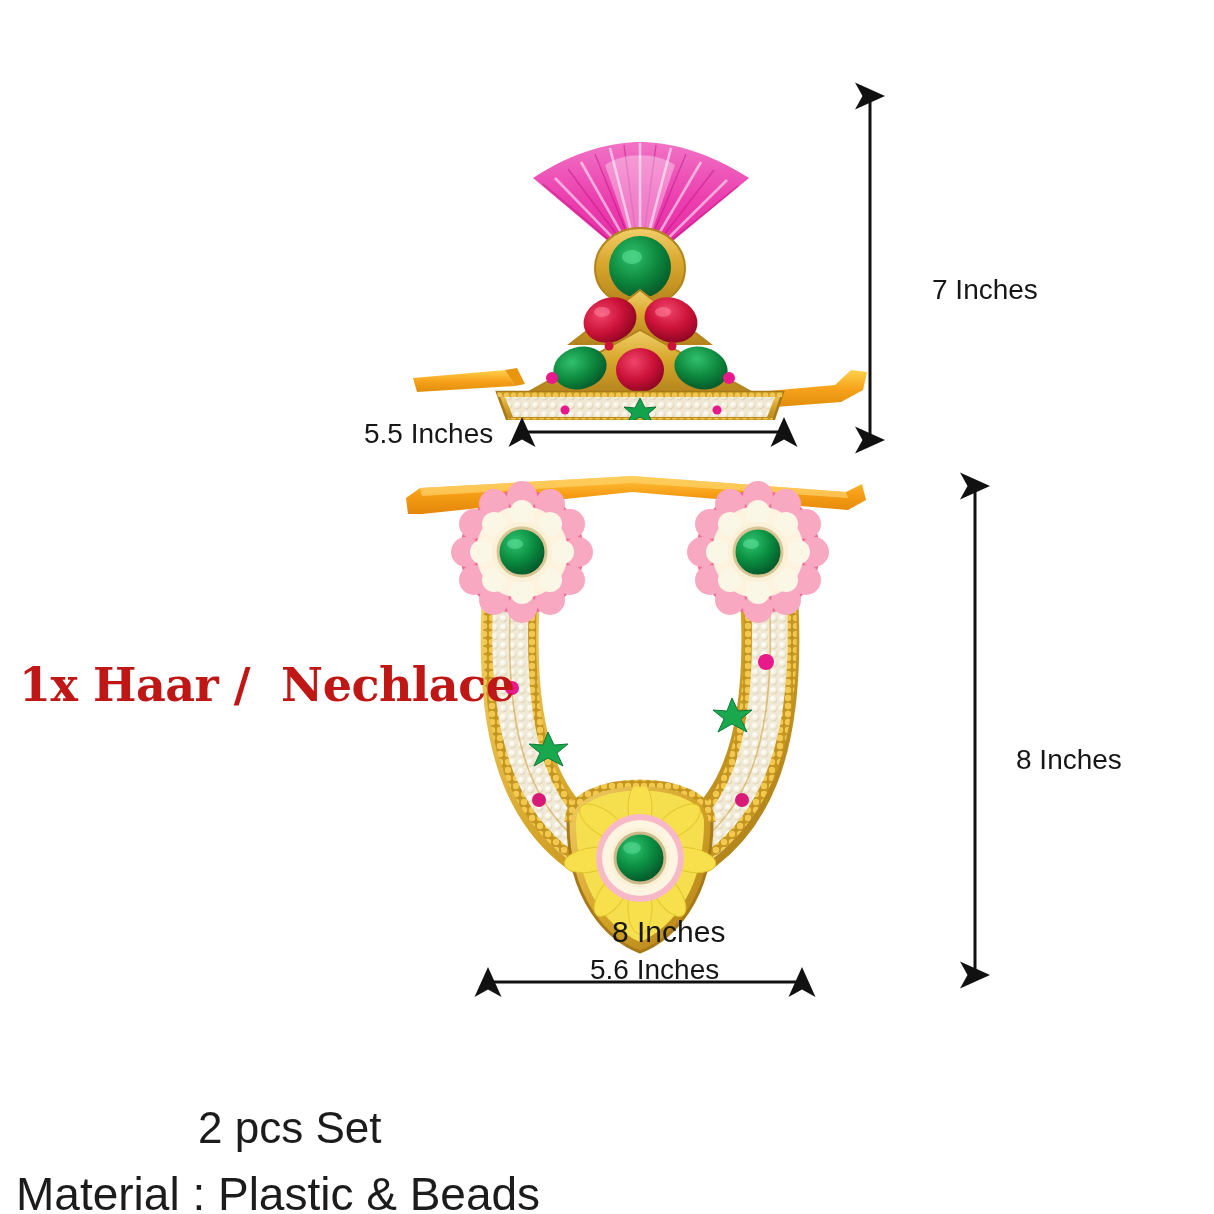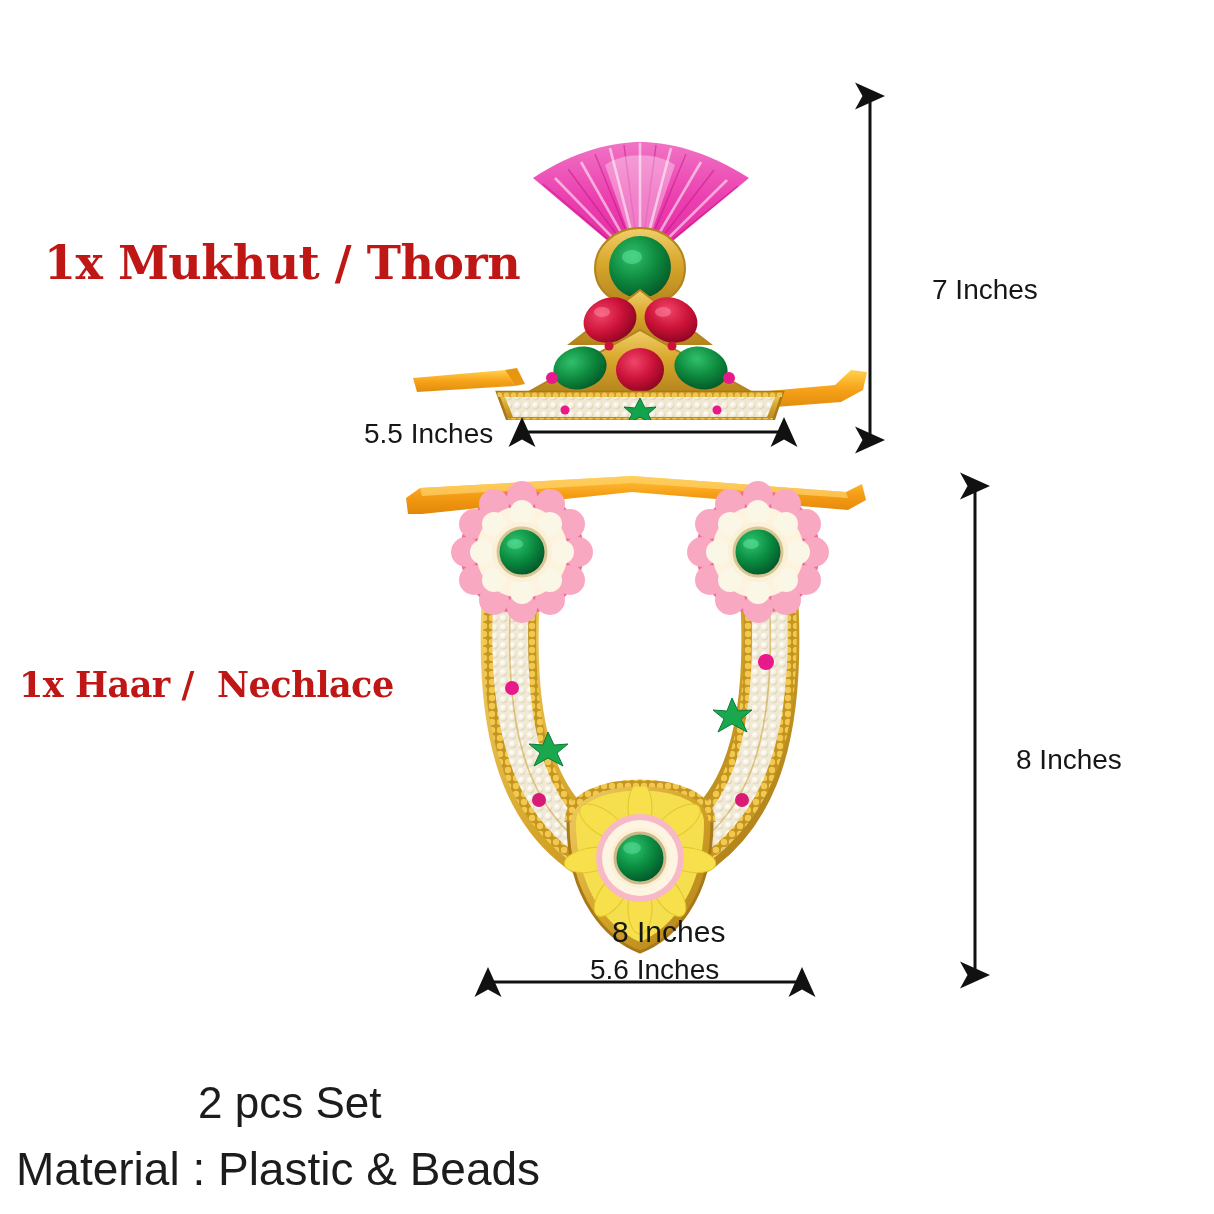--- a/index.html
+++ b/index.html
@@ -27,21 +27,21 @@
   }
   #heading-mukut {
     left: 44px;
     top: 238px;
     font-size: 46px;
     line-height: 50px;
   }
   #heading-haar {
     left: 19px;
     top: 660px;
-    font-size: 35px;
+    font-size: 46px;
     line-height: 50px;
   }
 
   
   .dim-label {
     position: absolute;
     color: #161616;
     font-family: "Liberation Sans", sans-serif;
     font-weight: 400;
     white-space: pre;
@@ -52,20 +52,21 @@
   #label-8in-overlap { left: 612px; top: 915px; font-size: 30px; }
   #label-56in  { left: 590px; top: 954px;  font-size: 28px; }
 
   
   .info-text {
     position: absolute;
     color: #1c1c1c;
     font-family: "Liberation Sans", sans-serif;
     font-weight: 300;
     white-space: pre;
+    margin-top: 25px;
   }
   #info-pcs {
     left: 198px;
     top: 1078px;
     font-size: 44px;
   }
   #info-material {
     left: 16px;
     top: 1142px;
     font-size: 46px;
@@ -386,21 +387,20 @@
       <marker id="mkL2" markerWidth="10" markerHeight="10" refX="5" refY="5" orient="auto">
         <path d="M5 0 L9.5 10 L5 7.5 L0.5 10 Z" fill="#111111"></path>
       </marker>
       <marker id="mkR2" markerWidth="10" markerHeight="10" refX="5" refY="5" orient="auto">
         <path d="M5 0 L9.5 10 L5 7.5 L0.5 10 Z" fill="#111111"></path>
       </marker>
     </defs>
     <line x1="10" y1="12" x2="324" y2="12" stroke="#111111" stroke-width="3" marker-start="url(#mkL2)" marker-end="url(#mkR2)"></line>
   </svg>
 
-  <div class="heading" id="heading-mukut">1x Mukhut / Thorn</div>
 
   <div class="heading" id="heading-haar">1x Haar /  Nechlace</div>
 
   <div class="dim-label" id="label-5in">7 Inches</div>
 
   <div class="dim-label" id="label-55in">5.5 Inches</div>
 
   <div class="dim-label" id="label-8in">8 Inches</div>
 
   <div class="dim-label" id="label-8in-overlap">8 Inches</div>

